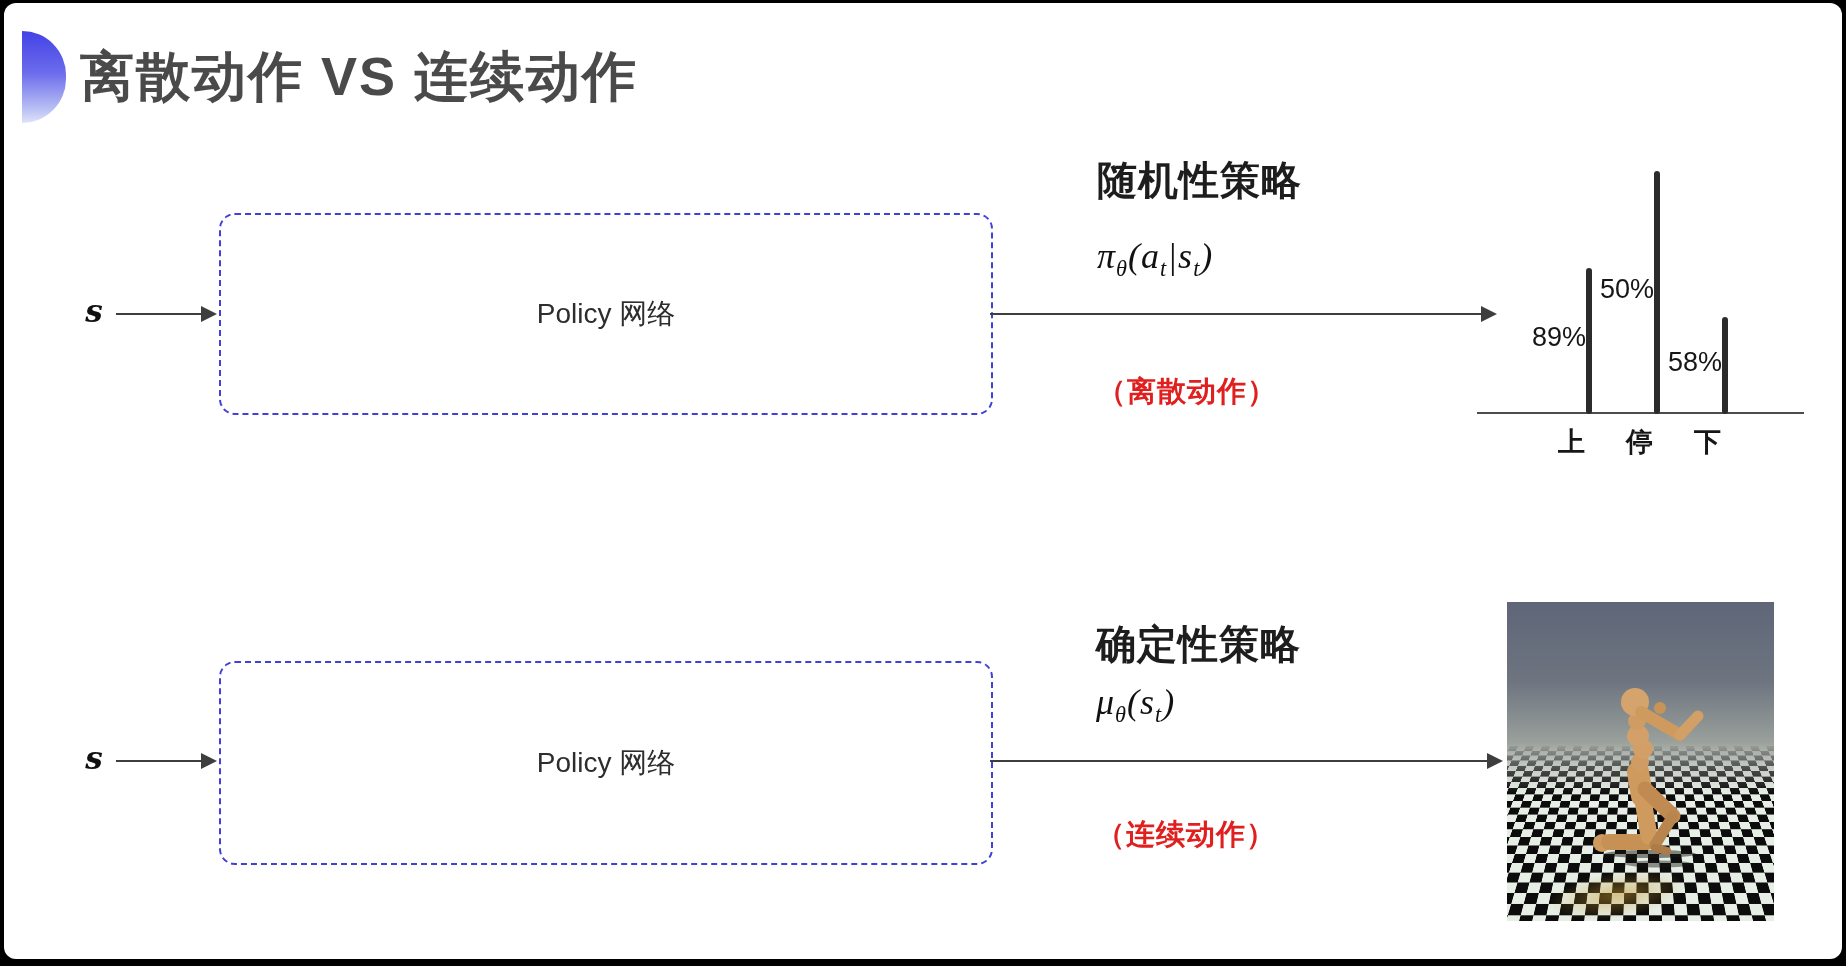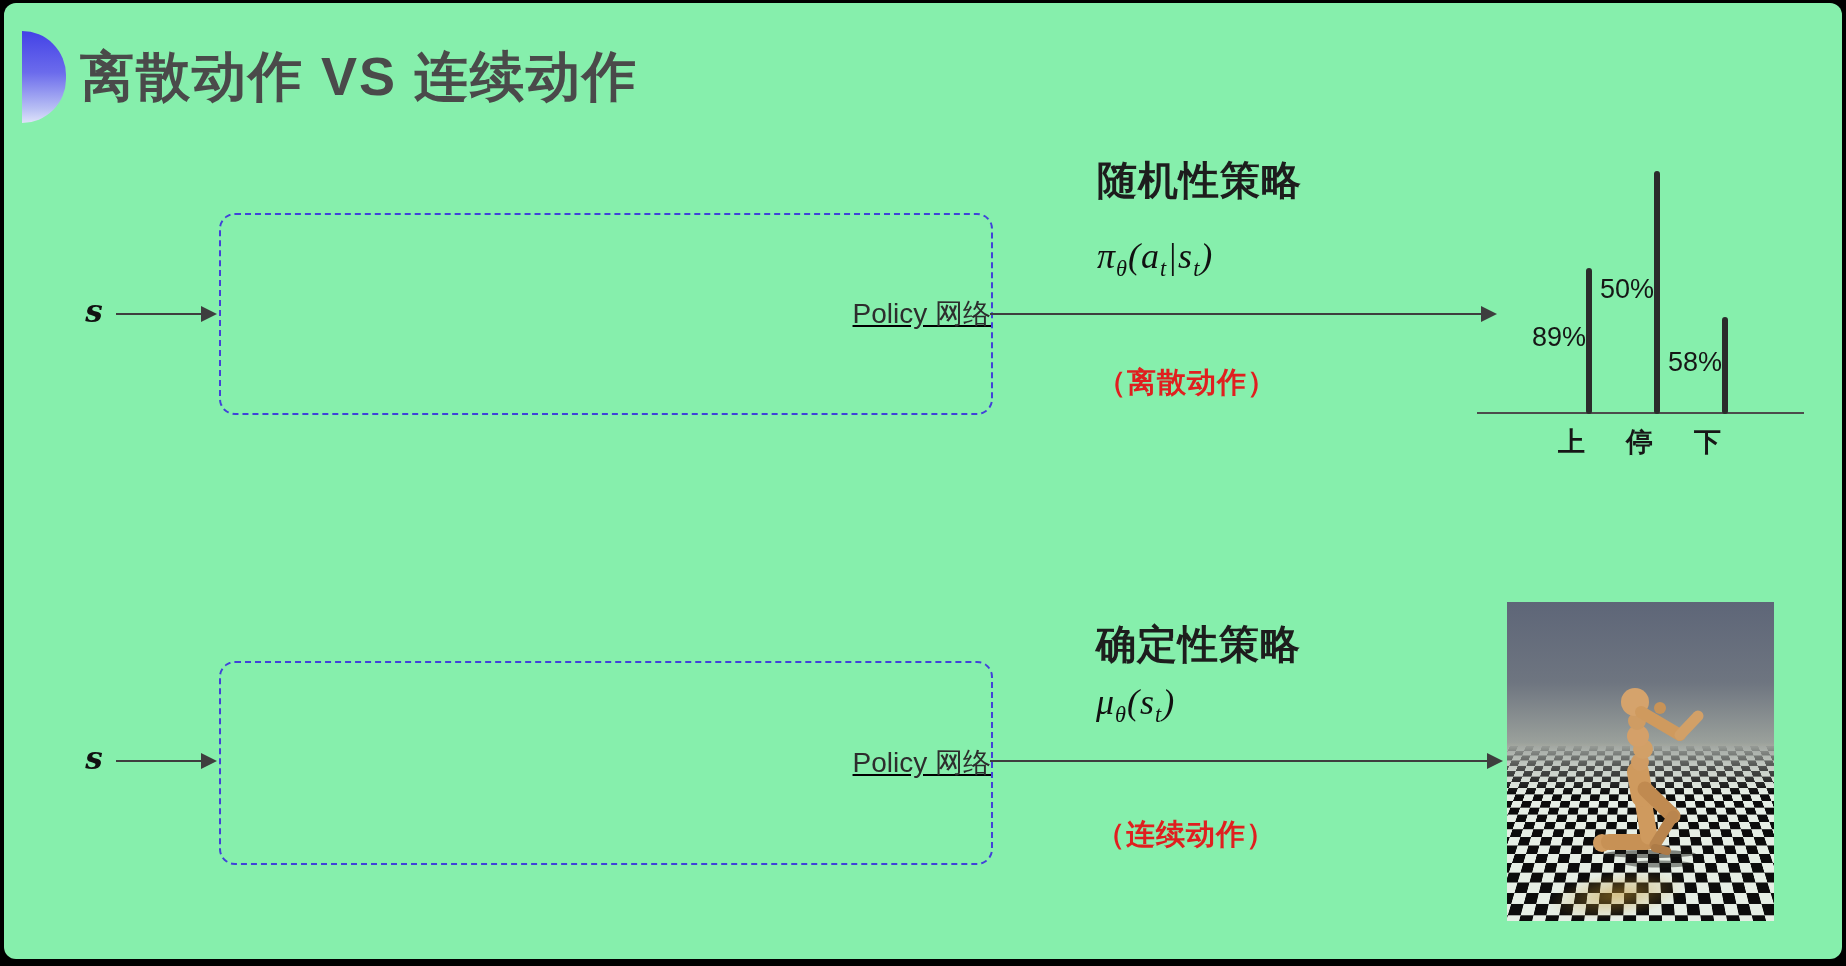--- a/index.html
+++ b/index.html
@@ -2,21 +2,21 @@
 <html><head>
 <meta charset="utf-8">
 <style>
   html,body{margin:0;padding:0;}
   body{
     width:1846px;height:966px;position:relative;background:#000;
     font-family:"Liberation Sans", sans-serif;overflow:hidden;
   }
   .slide{
     position:absolute;left:4px;top:3px;right:4px;bottom:7px;
-    background:#86efac;border-radius:12px;overflow:hidden;
+    background:#ffffff;border-radius:12px;overflow:hidden;
   }
   
   .title-deco{
     position:absolute;left:18px;top:28px;width:44px;height:92px;
     border-radius:0 46px 46px 0;
     background:linear-gradient(180deg,#4342e6 0%,#6b6bec 45%,#b9c0f4 85%,#dfe3fa 100%);
   }
   .page-title{
     position:absolute;left:76px;top:38px;font-size:54px;font-weight:600;
     color:#4a4a4a;letter-spacing:2px;white-space:nowrap;
@@ -27,21 +27,21 @@
     font-family:"DejaVu Serif",serif;font-style:italic;font-weight:700;
     font-size:31px;color:#111;
   }
   .arrow{position:absolute;height:2px;background:#3e3e3e;}
   .arrow::after{
     content:"";position:absolute;right:-15px;top:-7px;width:0;height:0;
     border-left:16px solid #3e3e3e;border-top:8px solid transparent;border-bottom:8px solid transparent;
   }
   .policy-box{
     position:absolute;border:2px dashed #4141d9;border-radius:16px;background:transparent;
-    display:flex;align-items:center;justify-content:flex-end;text-decoration:underline;
+    display:flex;align-items:center;justify-content:center;
   }
   .policy-box .box-label{font-size:28px;color:#2d2d2d;}
   .policy-text{position:absolute;width:300px;text-align:left;}
   .policy-type{font-size:40px;font-weight:600;color:#1d1d1d;letter-spacing:1px;}
   .formula{
     font-family:Liberation Serif, serif;font-style:italic;
     font-size:36px;color:#111;letter-spacing:1px;
   }
   .formula sub{font-size:0.62em;font-style:italic;}
   .action-note{font-size:29px;font-weight:600;color:#e01f1f;letter-spacing:1px;}
@@ -95,21 +95,21 @@
   </div>
 
   <div class="arrow" style="left:986px;top:310px;width:492px;"></div>
 
   <div class="policy-text" style="left:1093px;top:150px;">
     <span class="policy-type">随机性策略</span>
   </div>
   <div class="policy-text formula" style="left:1093px;top:232px;">
     <span>π</span><sub>θ</sub><span>(a</span><sub>t</sub><span>|s</span><sub>t</sub><span>)</span>
   </div>
-  <div class="policy-text" style="left:1093px;top:360px;">
+  <div class="policy-text" style="left:1093px;top:369px;">
     <span class="action-note">（离散动作）</span>
   </div>
 
   <div class="prob-chart">
     <div class="chart-baseline"></div>
 
     <div class="bar-col" style="left:74px;">
       <div class="pct">89%</div>
       <div class="bar" style="height: 146px;"></div>
     </div>

